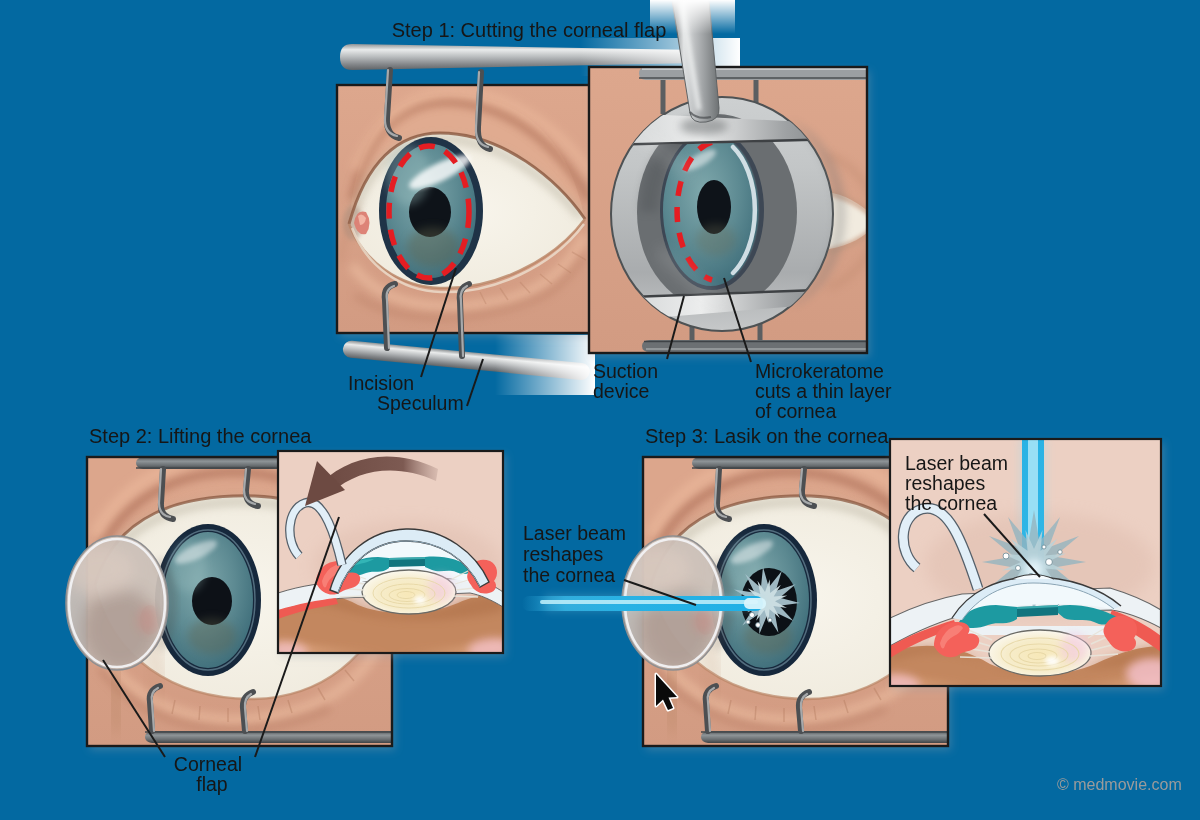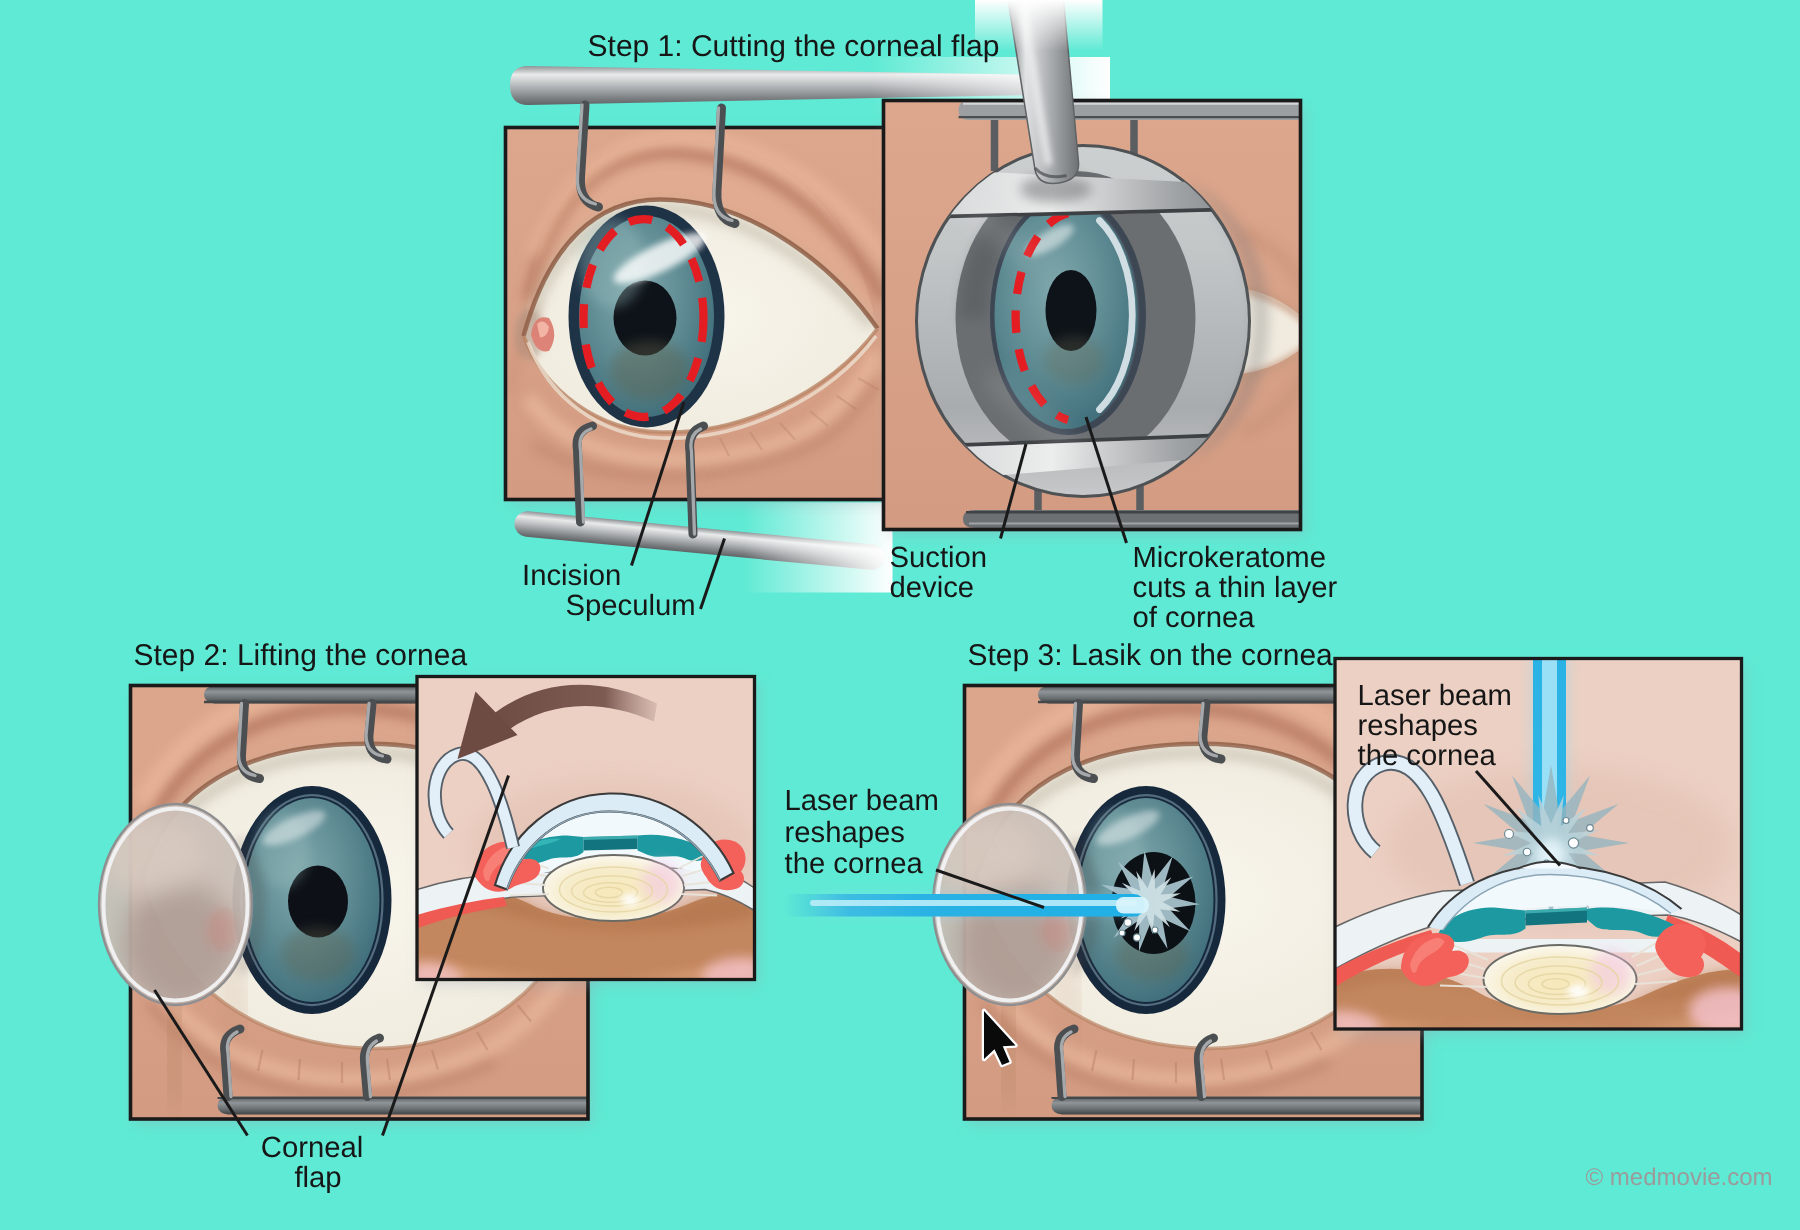--- a/index.html
+++ b/index.html
@@ -1,16 +1,16 @@
 <!DOCTYPE html>
 <html><head>
 <meta charset="utf-8">
 <style>
 html,body{margin:0;padding:0;background:#fff;}
-#wrap{position:relative;width:1200px;height:820px;overflow:hidden;background:#5eead4;
+#wrap{position:relative;width:1200px;height:820px;overflow:hidden;background:#0369a1;
  font-family:"Liberation Sans",sans-serif;}
 svg{display:block}
 text{font-family:"Liberation Sans",sans-serif;fill:#161616;}
 .t20{font-size:20px;}
 .t19{font-size:19.5px;}
 </style>
 </head>
 <body>
 <div id="wrap">
 <svg width="1200" height="820" viewBox="0 0 1200 820">

